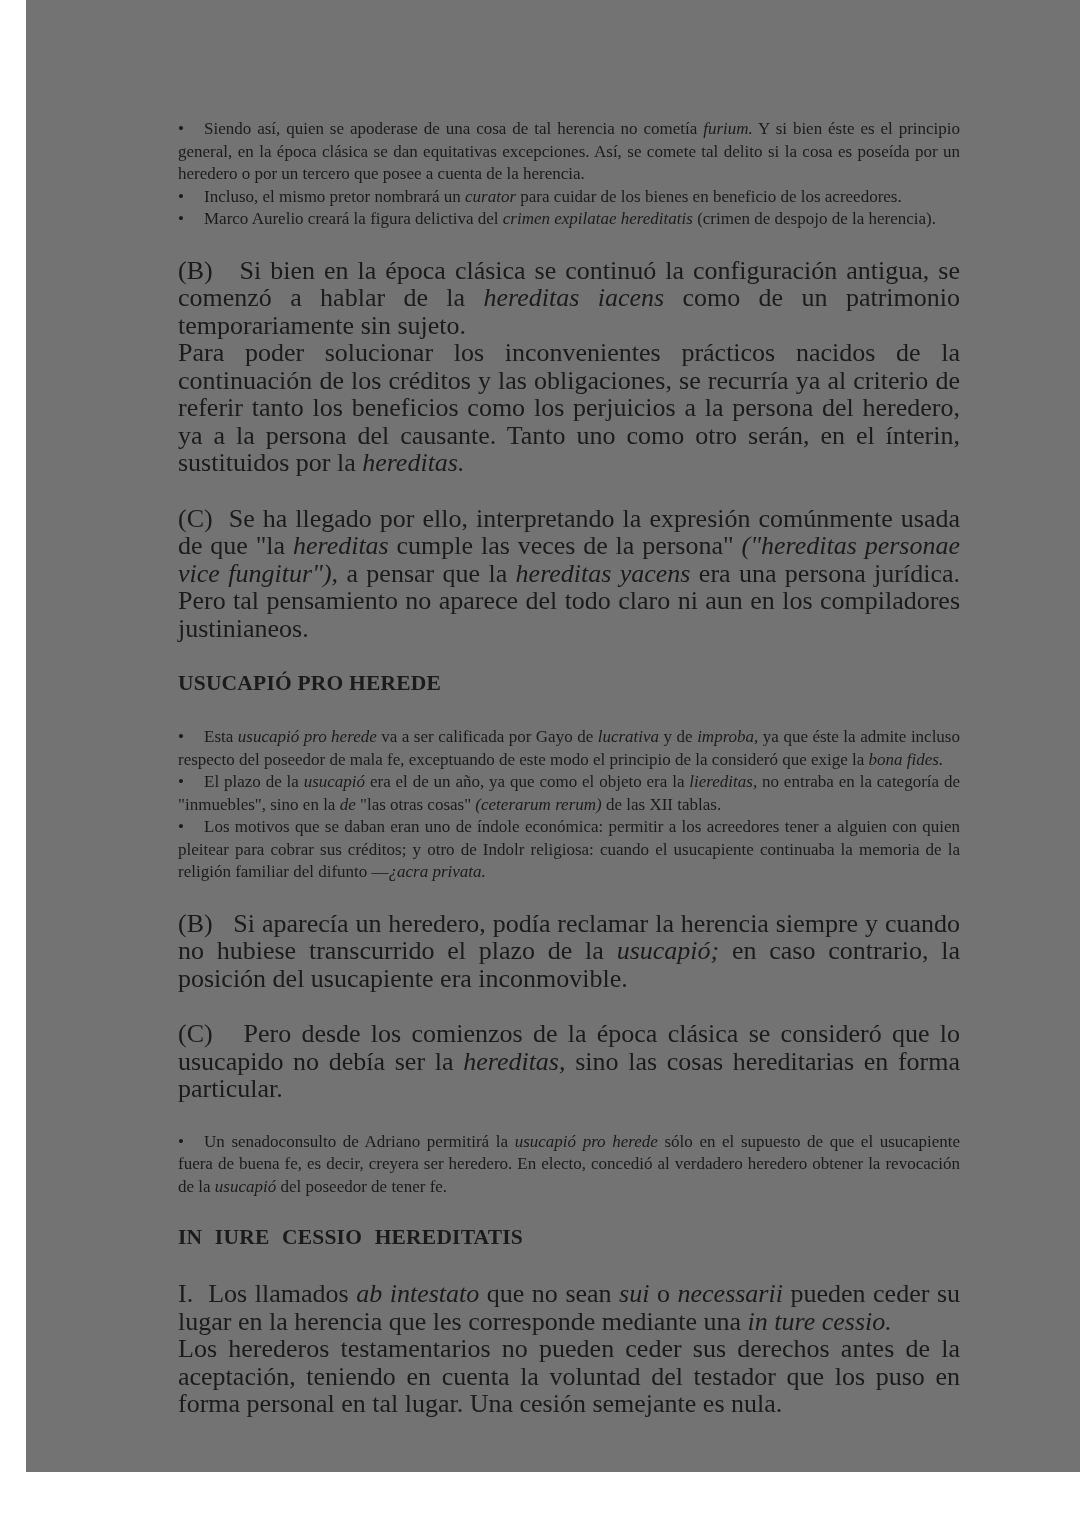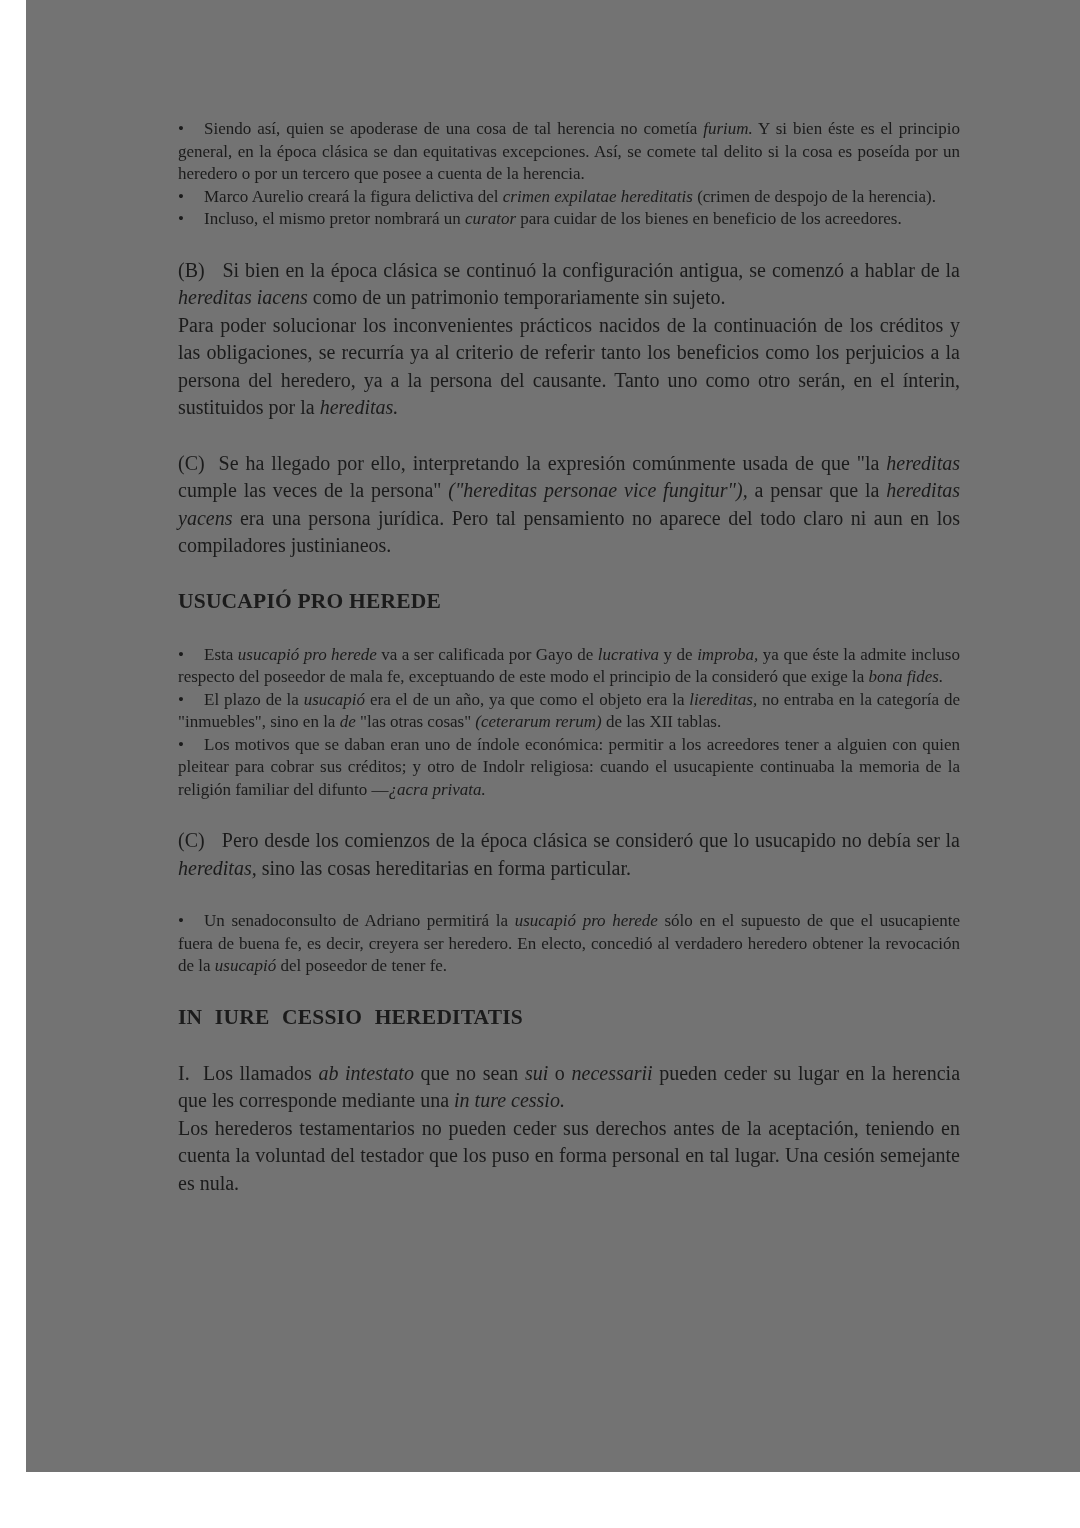--- a/index.html
+++ b/index.html
@@ -13,21 +13,21 @@
   }
   .content {
     position: absolute;
     left: 152px;
     top: 118px;
     width: 782px;
     color: #1b1b1b;
     font-family: "Liberation Serif", "DejaVu Serif", serif;
   }
   .small { font-size: 17px;   line-height: 22.5px; text-align: justify; }
-  .large { font-size: 20px; line-height: 27.5px; text-align: justify; }
+  .large { font-size: 26px; line-height: 27.5px; text-align: justify; }
   .para    { margin: 0 0 28px 0; }
   .bullets { margin: 0 0 26px 0; }
   .bullet-item { text-align: justify; }
   .bullet-item .marker { display: inline-block; width: 26px; }
   h2.heading {
     font-size: 21.5px;
     line-height: 26px;
     font-weight: bold;
     margin: 8px 0 30px 0;
     letter-spacing: 0.2px;
@@ -40,24 +40,24 @@
 <body>
 
 <div class="page">
   <div class="content">
 
     <div class="bullets small">
       <div class="bullet-item">
         <span class="marker">•</span><span><span>Siendo así, quien se apoderase de una cosa de tal herencia no cometía </span><i>furium.</i><span> Y si bien éste es el principio general, en la época clásica se dan equitativas excepciones. Así, se comete tal delito si la cosa es poseída por un heredero o por un tercero que posee a cuenta de la herencia.</span></span>
       </div>
       <div class="bullet-item">
-        <span class="marker">•</span><span><span>Marco Aurelio creará la figura delictiva del </span><i>crimen expilatae hereditatis</i><span> (crimen de despojo de la herencia).</span></span>
+        <span class="marker">•</span><span><span>Incluso, el mismo pretor nombrará un </span><i>curator</i><span> para cuidar de los bienes en beneficio de los acreedores.</span></span>
       </div>
       <div class="bullet-item">
-        <span class="marker">•</span><span><span>Incluso, el mismo pretor nombrará un </span><i>curator</i><span> para cuidar de los bienes en beneficio de los acreedores.</span></span>
+        <span class="marker">•</span><span><span>Marco Aurelio creará la figura delictiva del </span><i>crimen expilatae hereditatis</i><span> (crimen de despojo de la herencia).</span></span>
       </div>
     </div>
 
     <p class="para large"><span>(B)&nbsp;&nbsp;&nbsp;Si bien en la época clásica se continuó la configuración antigua, se comenzó a hablar de la </span><i>hereditas iacens</i><span> como de un patrimonio temporariamente sin sujeto.</span><br><span>Para poder solucionar los inconvenientes prácticos nacidos de la continuación de los créditos y las obligaciones, se recurría ya al criterio de referir tanto los beneficios como los perjuicios a la persona del heredero, ya a la persona del causante. Tanto uno como otro serán, en el ínterin, sustituidos por la </span><i>hereditas.</i></p>
 
     <p class="para large"><span>(C)&nbsp;&nbsp;Se ha llegado por ello, interpretando la expresión comúnmente usada de que "la </span><i>hereditas</i><span> cumple las veces de la persona" </span><i>("hereditas personae vice fungitur"),</i><span> a pensar que la </span><i>hereditas yacens</i><span> era una persona jurídica. Pero tal pensamiento no aparece del todo claro ni aun en los compiladores justinianeos.</span></p>
 
     <h2 class="heading">USUCAPIÓ PRO HEREDE</h2>
 
 
@@ -66,20 +66,21 @@
         <span class="marker">•</span><span><span>Esta </span><i>usucapió pro herede</i><span> va a ser calificada por Gayo de </span><i>lucrativa</i><span> y de </span><i>improba,</i><span> ya que éste la admite incluso respecto del poseedor de mala fe, exceptuando de este modo el principio de la consideró que exige la </span><i>bona fides.</i></span>
       </div>
       <div class="bullet-item">
         <span class="marker">•</span><span><span>El plazo de la </span><i>usucapió</i><span> era el de un año, ya que como el objeto era la </span><i>liereditas,</i><span> no entraba en la categoría de "inmuebles", sino en la </span><i>de</i><span> "las otras cosas" </span><i>(ceterarum rerum)</i><span> de las XII tablas.</span></span>
       </div>
       <div class="bullet-item">
         <span class="marker">•</span><span><span>Los motivos que se daban eran uno de índole económica: permitir a los acreedores tener a alguien con quien pleitear para cobrar sus créditos; y otro de Indolr religiosa: cuando el usucapiente continuaba la memoria de la religión familiar del difunto —</span><i>¿acra privata.</i></span>
       </div>
     </div>
 
+    <p class="para large"><span>(B)&nbsp;&nbsp;&nbsp;Si aparecía un heredero, podía reclamar la herencia siempre y cuando no hubiese transcurrido el plazo de la </span><i>usucapió;</i><span> en caso contrario, la posición del usucapiente era inconmovible.</span></p>
 
     <p class="para large"><span>(C)&nbsp;&nbsp;&nbsp;Pero desde los comienzos de la época clásica se consideró que lo usucapido no debía ser la </span><i>hereditas,</i><span> sino las cosas hereditarias en forma particular.</span></p>
 
     <div class="bullets small">
       <div class="bullet-item">
         <span class="marker">•</span><span><span>Un senadoconsulto de Adriano permitirá la </span><i>usucapió pro herede</i><span> sólo en el supuesto de que el usucapiente fuera de buena fe, es decir, creyera ser heredero. En electo, concedió al verdadero heredero obtener la revocación de la </span><i>usucapió</i><span> del poseedor de tener fe.</span></span>
       </div>
     </div>
 
     <h2 class="heading spread">IN IURE CESSIO HEREDITATIS</h2>

